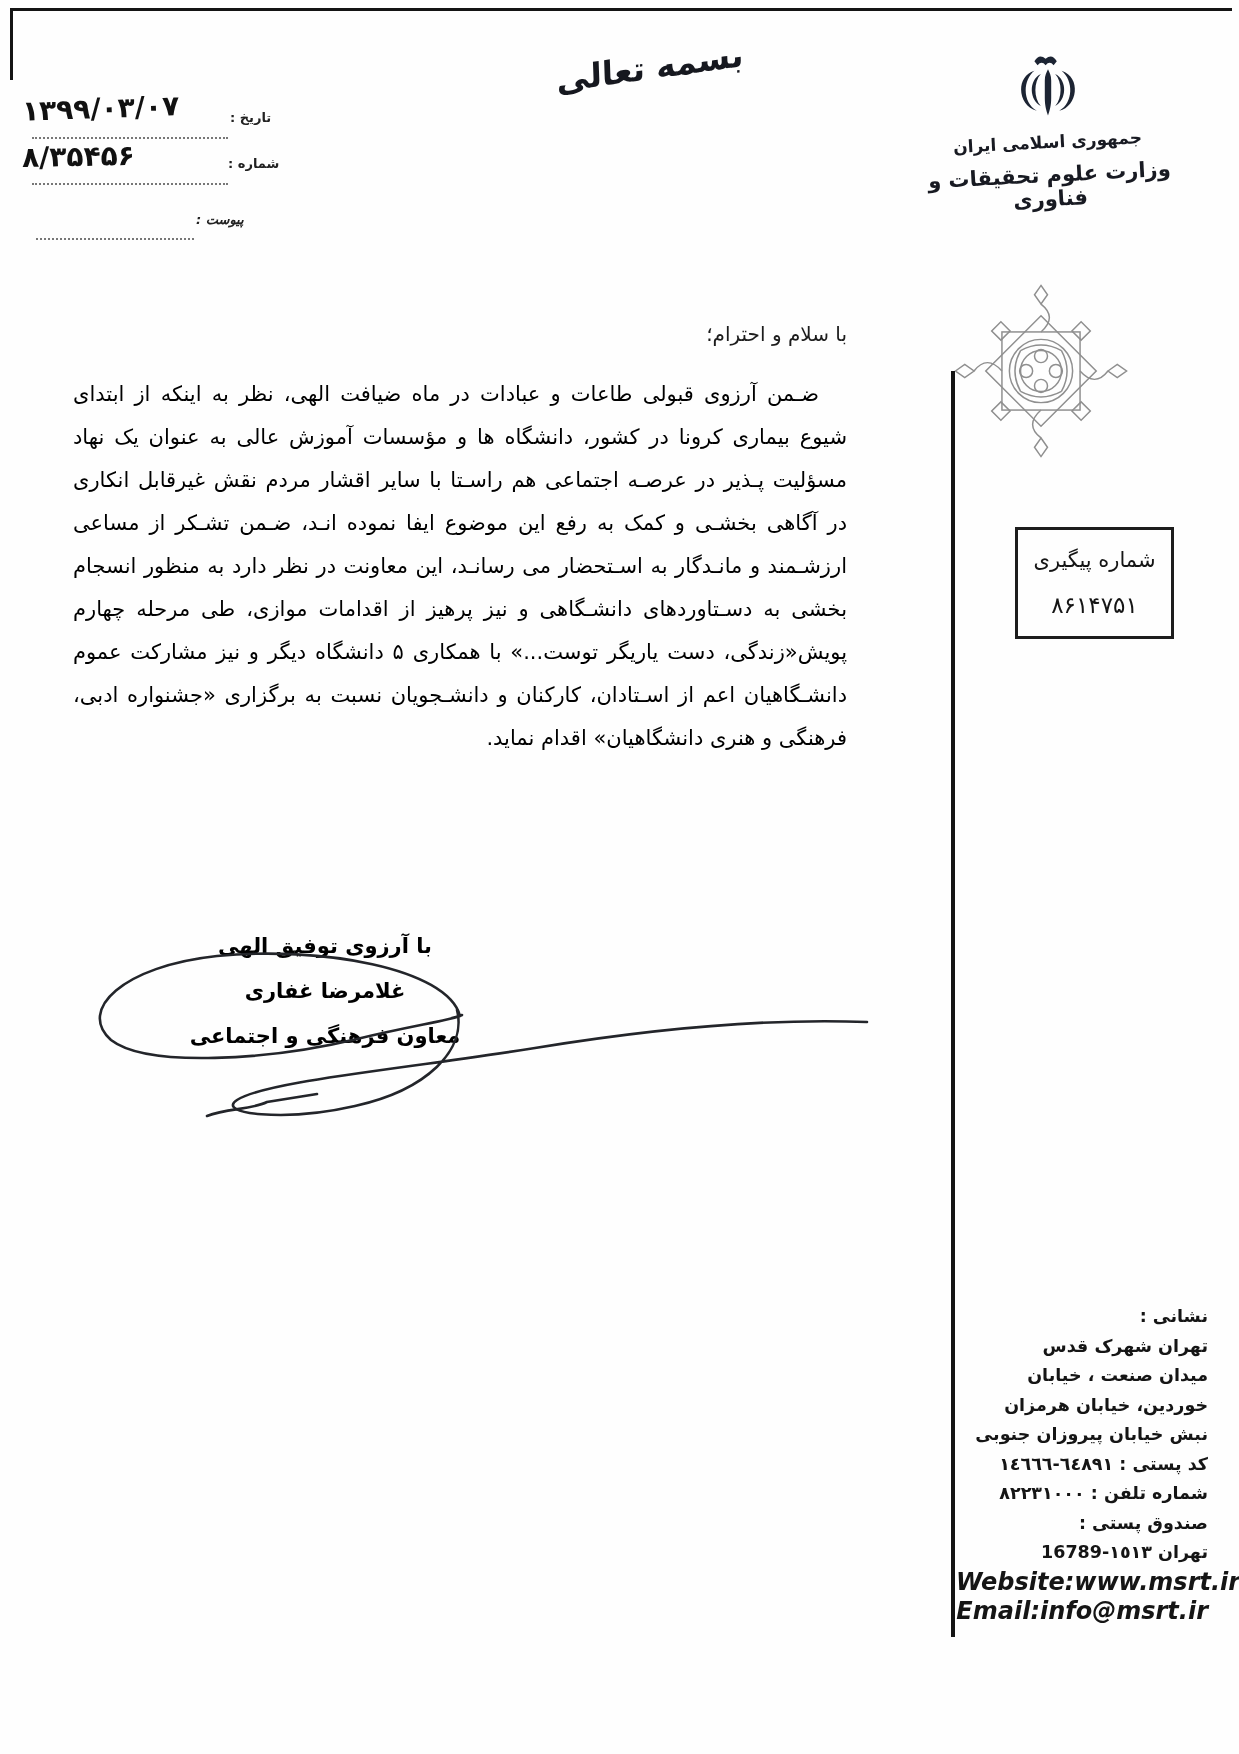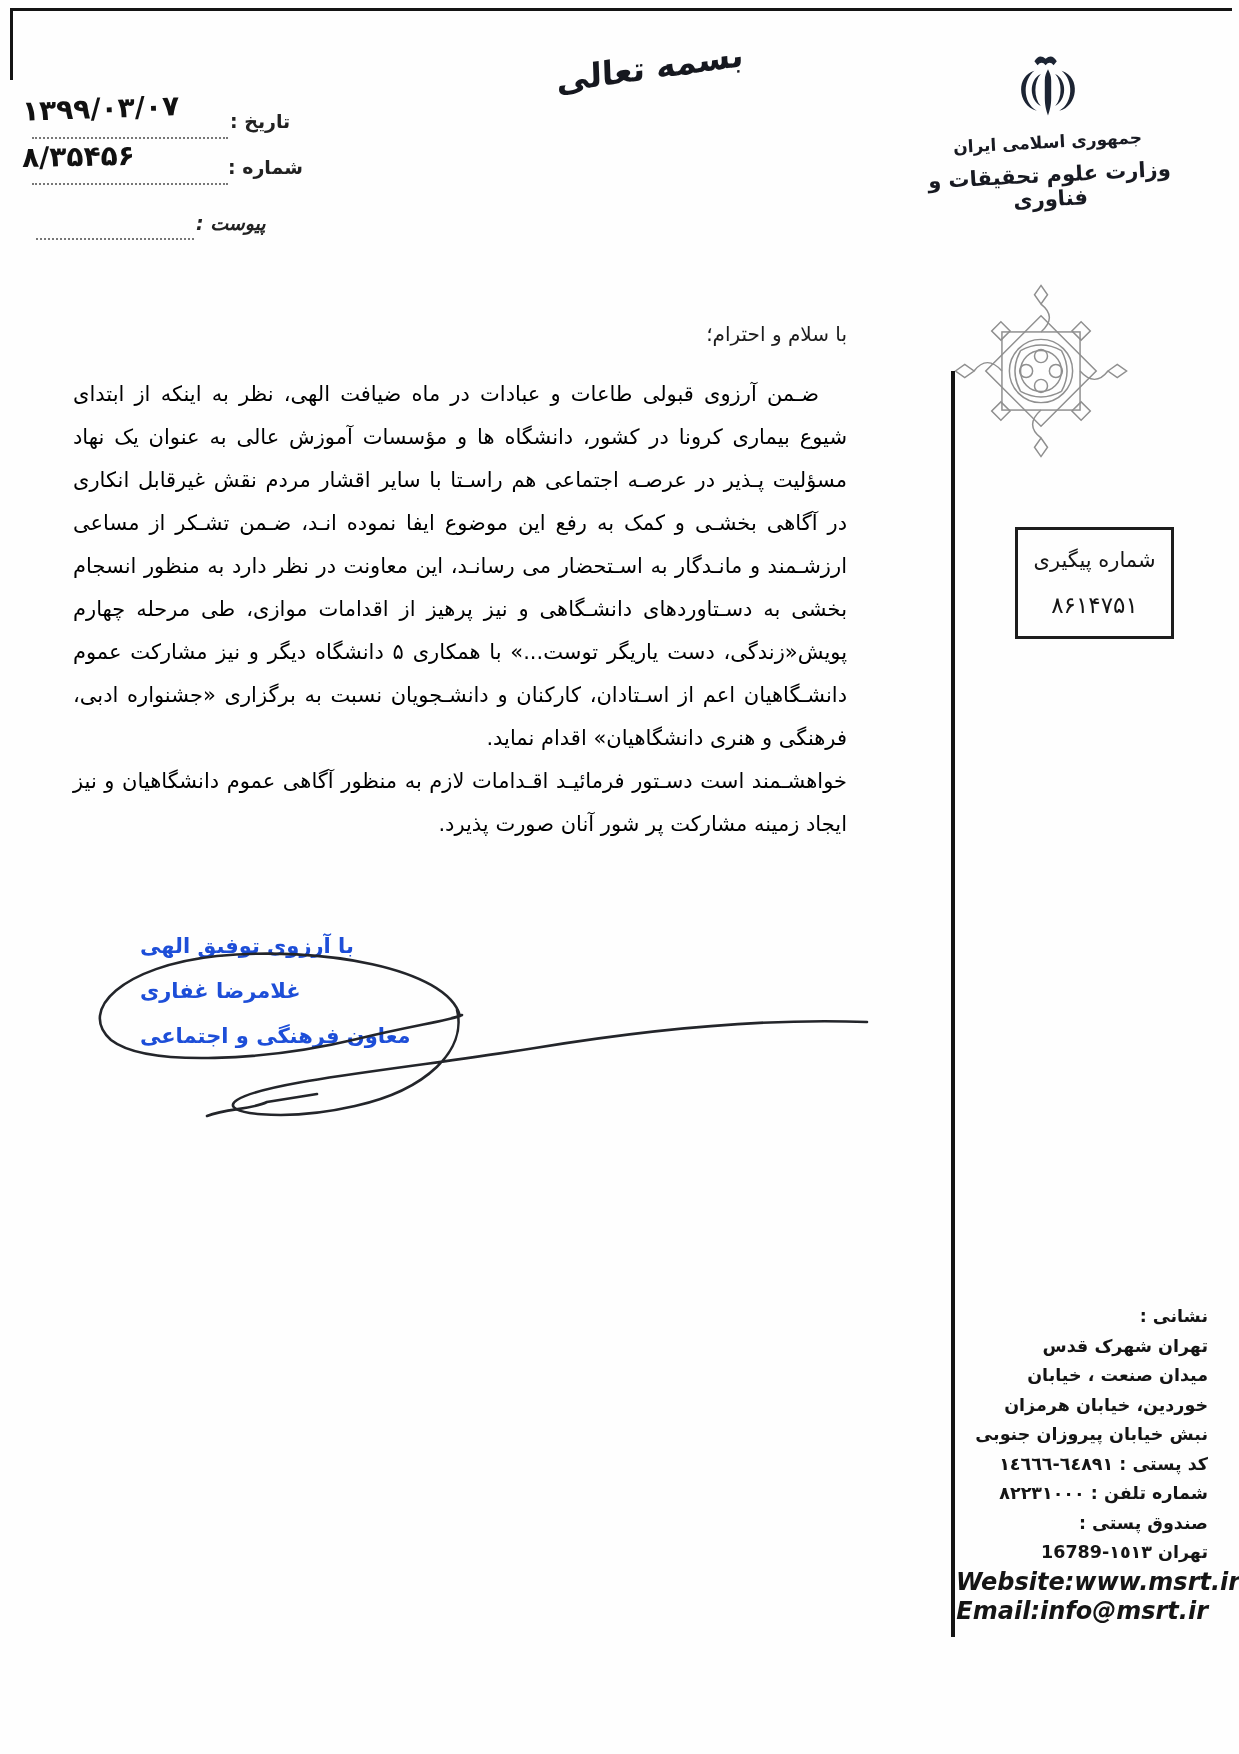--- a/index.html
+++ b/index.html
@@ -29,21 +29,21 @@
     text-align:center;font-size:17px;font-weight:700;direction:rtl;
     transform:rotate(-3deg);color:#181a22;
   }
   .ministry{
     position:absolute;left:905px;top:163px;width:290px;
     text-align:center;font-size:21px;font-weight:700;direction:rtl;
     transform:rotate(-3deg);color:#181a22;
   }
 
   
-  .meta-label{position:absolute;font-size:19px;font-weight:700;direction:rtl;color:#222;}
+  .meta-label{position:absolute;font-size:13px;font-weight:700;direction:rtl;color:#222;}
   .meta-line{position:absolute;border-bottom:2px dotted #777;height:1px;}
   .meta-value{
     position:absolute;font-size:28px;font-weight:700;letter-spacing:2px;
     direction:rtl;color:#111;
   }
   .v-date{left:22px;top:92px;transform:rotate(-2deg);}
   .l-date-line{left:32px;top:136px;width:196px;}
   .l-date{left:230px;top:110px;}
   .v-num{left:22px;top:140px;transform:rotate(-1deg);}
   .l-num-line{left:32px;top:182px;width:196px;}
@@ -66,22 +66,22 @@
   
   .content{position:absolute;left:73px;top:322px;width:774px;direction:rtl;}
   .recipient{font-size:23px;font-weight:700;margin:0 0 36px 0;color:#101010;}
   .salutation{font-size:20px;margin:0 0 27px 0;color:#1c1c1c;}
   .content p{font-size:21px;line-height:43px;text-align:justify;margin:0;color:#000000;}
   .content p.p-first{text-indent:28px;}
 
   
   .signature{
     position:absolute;left:140px;top:924px;width:370px;
-    text-align:left;direction:rtl;font-weight:700;font-size:21px;line-height:45px;
-    color:#1d4ed8;
+    text-align:center;direction:rtl;font-weight:700;font-size:21px;line-height:45px;
+    color:#000000;
   }
   .scrawl{position:absolute;left:65px;top:938px;width:810px;height:210px;pointer-events:none;}
 
   
   .footer{
     position:absolute;right:31px;top:1290px;width:252px;
     direction:rtl;text-align:right;font-weight:700;font-size:17.5px;line-height:29.5px;
     color:#151515;
     margin-top:12px;
   }
@@ -152,21 +152,20 @@
   <div class="vrule"></div>
 
   <div class="tracking-box">
     <div class="tl">شماره پیگیری</div>
     <div class="tv">۸۶۱۴۷۵۱</div>
   </div>
 
   <div class="content">
     <div class="salutation">با سلام و احترام؛</div>
     <p class="p-first">ضـمن آرزوی قبولی طاعات و عبادات در ماه ضیافت الهی، نظر به اینکه از ابتدای شیوع بیماری کرونا در کشور، دانشگاه ها و مؤسسات آموزش عالی به عنوان یک نهاد مسؤلیت پـذیر در عرصـه اجتماعی هم راسـتا با سایر اقشار مردم نقش غیرقابل انکاری در آگاهی بخشـی و کمک به رفع این موضوع ایفا نموده انـد، ضـمن تشـکر از مساعی ارزشـمند و مانـدگار به اسـتحضار می رسانـد، این معاونت در نظر دارد به منظور انسجام بخشی به دسـتاوردهای دانشـگاهی و نیز پرهیز از اقدامات موازی، طی مرحله چهارم پویش«زندگی، دست یاریگر توست...» با همکاری ۵ دانشگاه دیگر و نیز مشارکت عموم دانشـگاهیان اعم از اسـتادان، کارکنان و دانشـجویان نسبت به برگزاری «جشنواره ادبی، فرهنگی و هنری دانشگاهیان» اقدام نماید.</p>
-    <p>خواهشـمند است دسـتور فرمائیـد اقـدامات لازم به منظور آگاهی عموم دانشگاهیان و نیز ایجاد زمینه مشارکت پر شور آنان صورت پذیرد.</p>
   </div>
 
   <div class="signature">
     <div>با آرزوی توفیق الهی</div>
     <div>غلامرضا غفاری</div>
     <div>معاون فرهنگی و اجتماعی</div>
   </div>
 
   <svg class="scrawl" viewBox="0 0 810 210" fill="none" stroke="#23252a" stroke-width="2.6" stroke-linecap="round">
     <path d="M395 78 C 382 30 255 8 152 18 C 58 28 12 72 46 102 C 82 130 205 122 292 101 C 350 87 388 82 397 77"></path>

